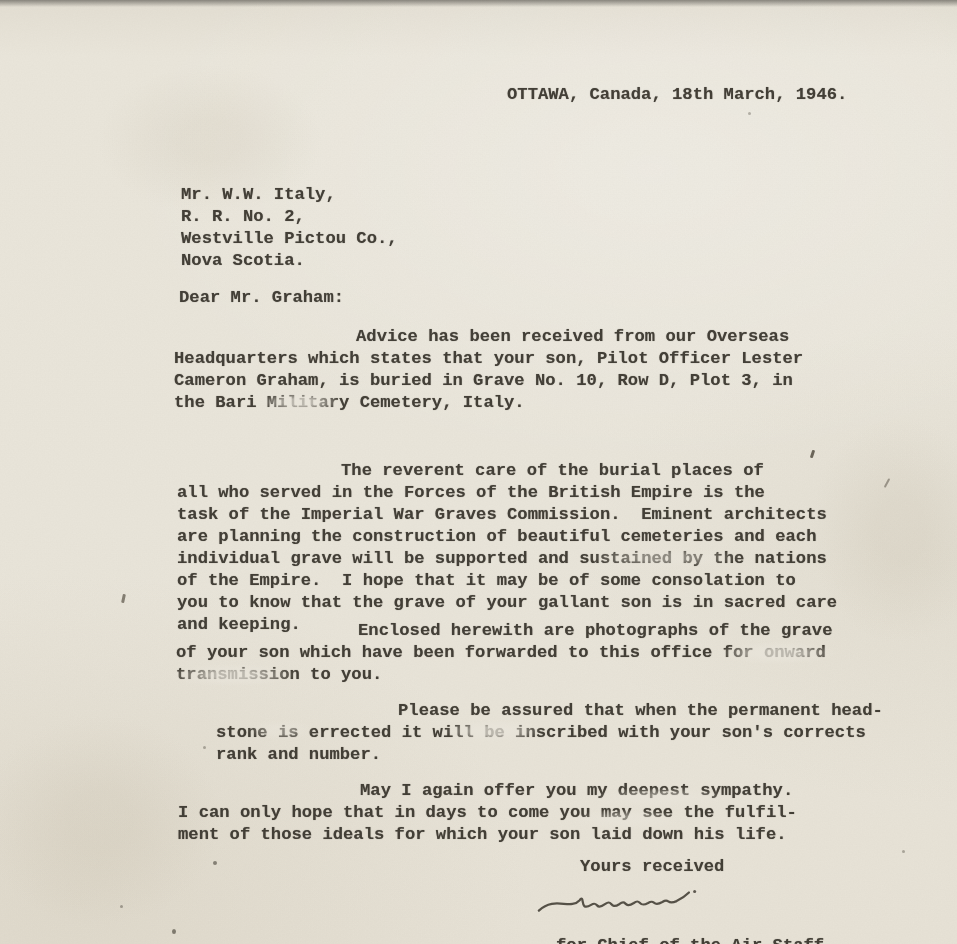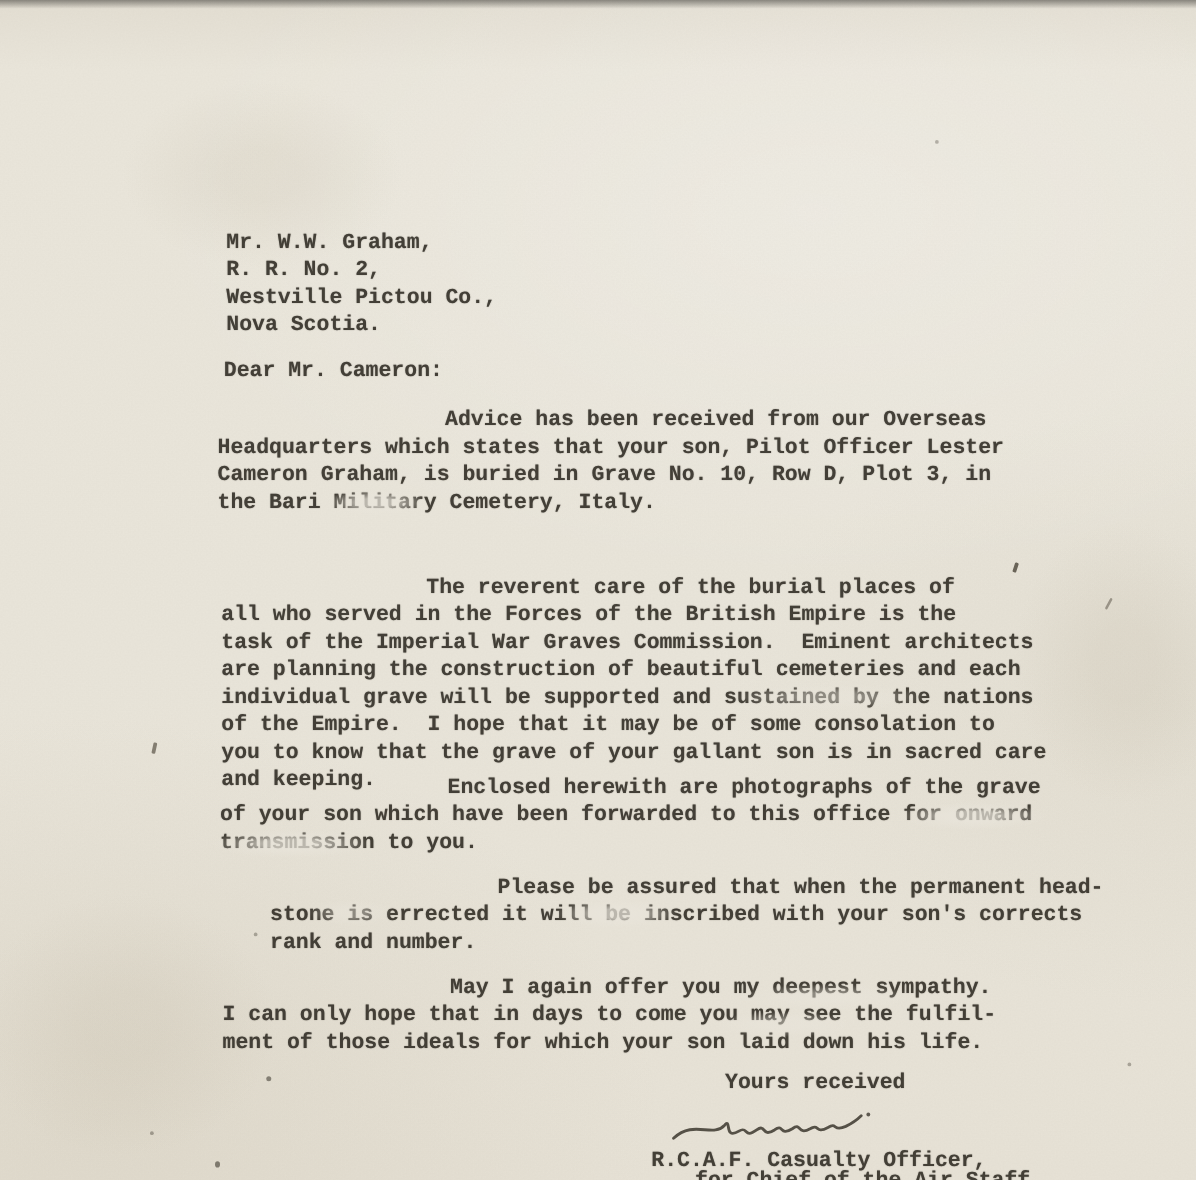--- a/index.html
+++ b/index.html
@@ -67,27 +67,28 @@
     </filter>
     <rect width="957" height="944" filter="url(#grain)"></rect>
   </svg>
 
   <div class="top-edge"></div>
 
   <div class="stain" style="left:-60px; top:680px; width:320px; height:280px;"></div>
   <div class="stain" style="left:780px; top:380px; width:240px; height:300px;"></div>
   <div class="stain" style="left:60px; top:40px; width:300px; height:200px;"></div>
 
+  <div class="typed" style="left:507px; top:84px;">OTTAWA, Canada, 18th March, 1946.</div>
 
-  <div class="typed" style="left:181px; top:184px;">Mr. W.W. Graham,
+  <div class="typed" style="left:181px; top:184px;">Mr. W.W. Italy,
 R. R. No. 2,
 Westville Pictou Co.,
 Nova Scotia.</div>
 
-  <div class="typed" style="left:179px; top:287px;">Dear Mr. Cameron:</div>
+  <div class="typed" style="left:179px; top:287px;">Dear Mr. Graham:</div>
 
   <p class="typed para indent" style="left:174px; top:326px;">Advice has been received from our Overseas
 Headquarters which states that your son, Pilot Officer Lester
 Cameron Graham, is buried in Grave No. 10, Row D, Plot 3, in
 the Bari Military Cemetery, Italy.</p>
 
   <p class="typed para indent" style="left:177px; top:460px; text-indent:164px;">The reverent care of the burial places of
 all who served in the Forces of the British Empire is the
 task of the Imperial War Graves Commission.  Eminent architects
 are planning the construction of beautiful cemeteries and each
@@ -110,21 +111,20 @@
 
   <div class="typed" style="left:580px; top:856px;">Yours received</div>
 
   <svg class="signature-svg" style="left:533px; top:884px;" width="215" height="38" viewBox="0 0 220 40">
     <path d="M3,28 C20,12 36,28 46,17 C52,10 45,30 58,22 C66,17 62,29 73,21
              C81,15 77,28 88,21 C96,15 92,27 103,20 C111,14 107,26 118,20
              C126,15 122,25 133,19 C141,14 137,23 148,18 C154,15 158,12 161,9" fill="none" stroke="#3c372e" stroke-width="2.4" stroke-linecap="round" opacity="0.85"></path>
     <circle cx="167" cy="8" r="1.6" fill="#3c372e" opacity="0.8"></circle>
   </svg>
 
-  <div class="typed" style="left:521px; top:919px;">R.C.A.F. Casualty Officer,</div>
 
   <div class="typed" style="left:556px; top:935px;">for Chief of the Air Staff.</div>
 
   <div class="fade" style="left:246px; top:388px; width:110px; height:28px;"></div>
   <div class="fade" style="left:698px; top:638px; width:160px; height:30px;"></div>
   <div class="fade" style="left:148px; top:660px; width:170px; height:30px;"></div>
   <div class="fade" style="left:428px; top:716px; width:130px; height:30px;"></div>
   <div class="fade weak" style="left:236px; top:716px; width:90px; height:28px;"></div>
   <div class="fade weak" style="left:566px; top:784px; width:190px; height:27px;"></div>
   <div class="fade weak" style="left:552px; top:806px; width:150px; height:27px;"></div>

